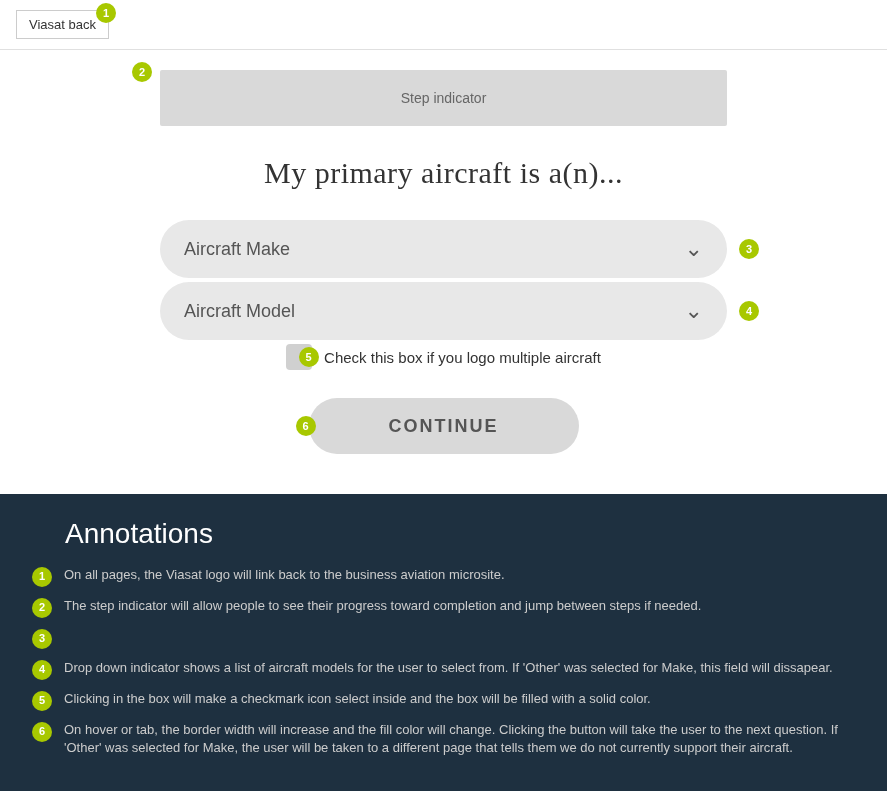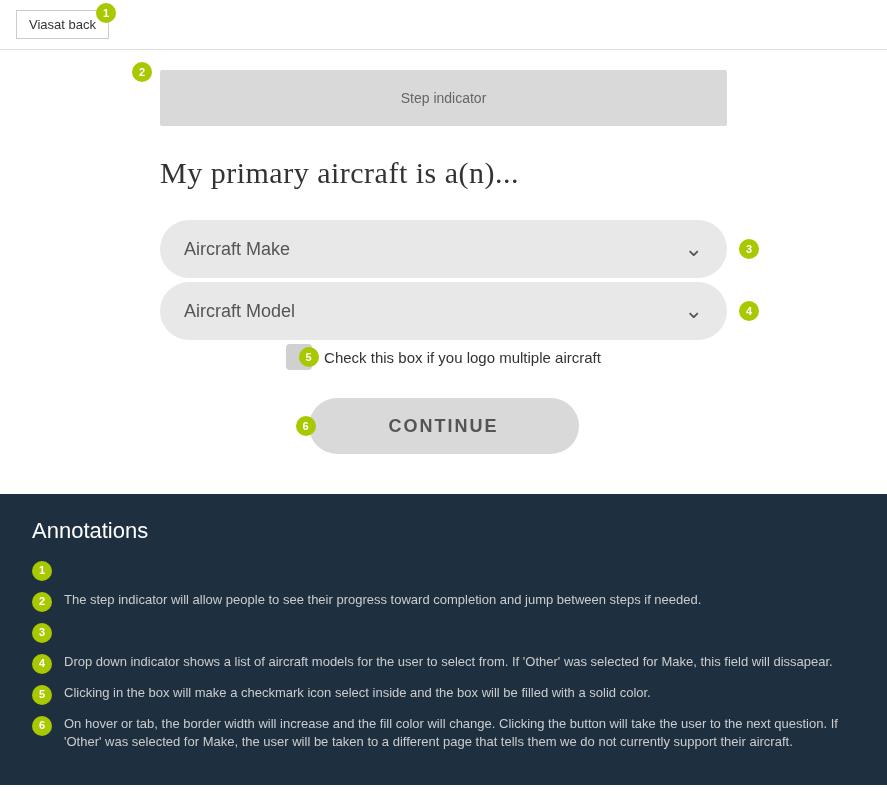--- a/index.html
+++ b/index.html
@@ -59,21 +59,21 @@
       display: flex;
       align-items: center;
       justify-content: center;
       color: #666;
       font-size: 14px;
       border-radius: 2px;
     }
 
     
     .page-title {
-      text-align: left;
+      text-align: center;
       font-size: 30px;
       font-weight: normal;
       color: #333;
       margin-bottom: 30px;
       font-family: 'Georgia', serif;
       letter-spacing: 0.5px;
     }
 
     
     .dropdown-wrapper {
@@ -160,24 +160,25 @@
       font-weight: bold;
     }
 
     
     .annotations-section {
       background: #1e3040;
       color: #ccc;
       padding: 24px 32px;
     }
     .annotations-title {
-      font-size: 22px;
+      font-size: 28px;
       color: #fff;
       font-weight: normal;
       margin-bottom: 16px;
+      margin-left: 33px;
     }
     .annotation-item {
       display: flex;
       align-items: flex-start;
       gap: 12px;
       margin-bottom: 10px;
       font-size: 13px;
       line-height: 1.4;
     }
     .annotation-item .ann-badge {
@@ -246,20 +247,21 @@
     <button class="continue-btn">CONTINUE</button>
   </div>
 
 </div>
 
 <div class="annotations-section">
   <h2 class="annotations-title">Annotations</h2>
   <div id="annotations-list">
       <div class="annotation-item">
       <div class="ann-badge">1</div>
+      <span class="annotation-text">On all pages, the Viasat logo will link back to the business aviation microsite.</span>
     </div>
       <div class="annotation-item">
       <div class="ann-badge">2</div>
       <span class="annotation-text">The step indicator will allow people to see their progress toward completion and jump between steps if needed.</span>
     </div>
       <div class="annotation-item">
       <div class="ann-badge">3</div>
     </div>
       <div class="annotation-item">
       <div class="ann-badge">4</div>

